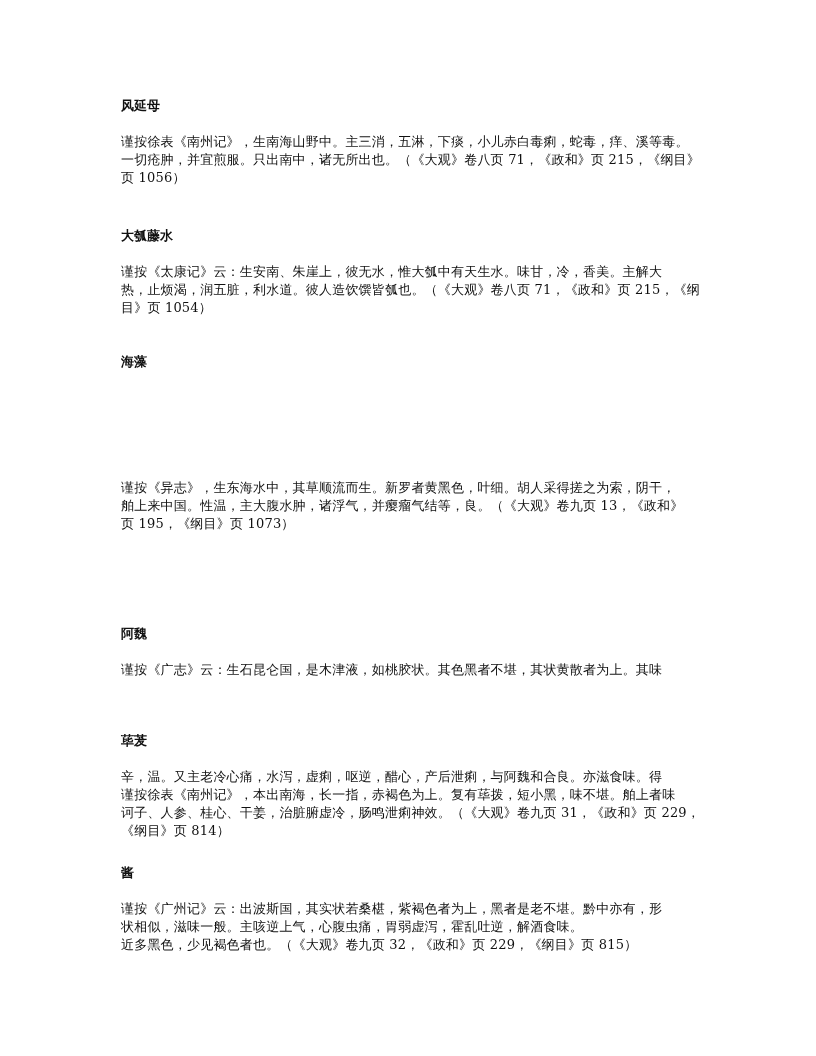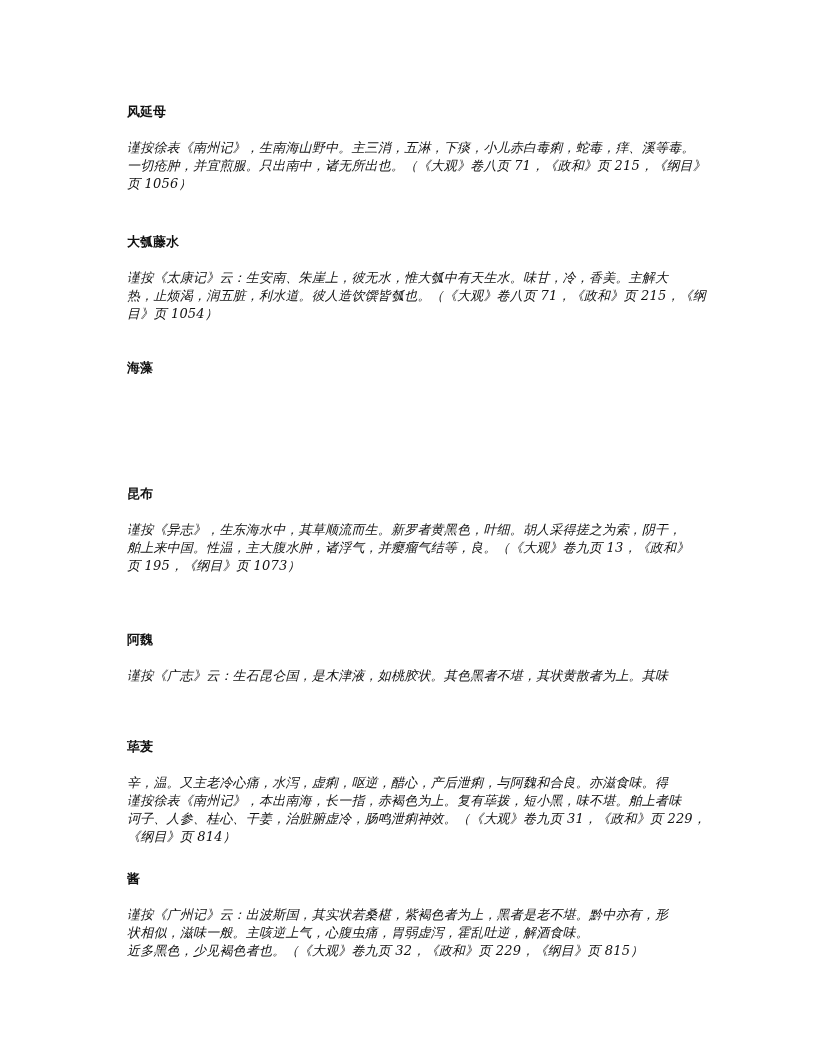--- a/index.html
+++ b/index.html
@@ -15,36 +15,35 @@
       font-family: "DejaVu Serif", "Liberation Serif", serif;
       color: #111111;
     }
     .page {
       position: absolute;
       left: 117px;
       top: 93px;
       width: 584px;
     }
     .entry {
-      margin: 10px;
+      margin: 4px;
     }
     .entry-title {
       font-size: 13px;
       line-height: 18px;
       height: 18px;
       margin: 0 0 18px 0;
       white-space: nowrap;
     }
     .entry-body {
       font-size: 13px;
       line-height: 18px;
       margin: 0;
       text-align: justify;
       letter-spacing: 0.2px;
-      font-style: italic;
     }
     .entry-body .line {
       display: block;
       white-space: nowrap;
       height: 18px;
     }
   </style>
 </head>
 <body>
 
@@ -66,21 +65,20 @@
       <span class="line">热，止烦渴，润五脏，利水道。彼人造饮馔皆瓠也。（《大观》卷八页 71，《政和》页 215，《纲</span>
       <span class="line">目》页 1054）</span>
     </p>
   </section>
 
   <section class="entry" style="position:absolute;top:256px;left:0;width:584px;">
     <h3 class="entry-title">海藻</h3>
   </section>
 
   <section class="entry" style="position:absolute;top:382px;left:0;width:584px;">
-    <h3 class="entry-title">昆布</h3>
     <p class="entry-body">
       <span class="line">谨按《异志》，生东海水中，其草顺流而生。新罗者黄黑色，叶细。胡人采得搓之为索，阴干，</span>
       <span class="line">舶上来中国。性温，主大腹水肿，诸浮气，并瘿瘤气结等，良。（《大观》卷九页 13，《政和》</span>
       <span class="line">页 195，《纲目》页 1073）</span>
     </p>
   </section>
 
   <section class="entry" style="position:absolute;top:528px;left:0;width:584px;">
     <h3 class="entry-title">阿魏</h3>
     <p class="entry-body">

